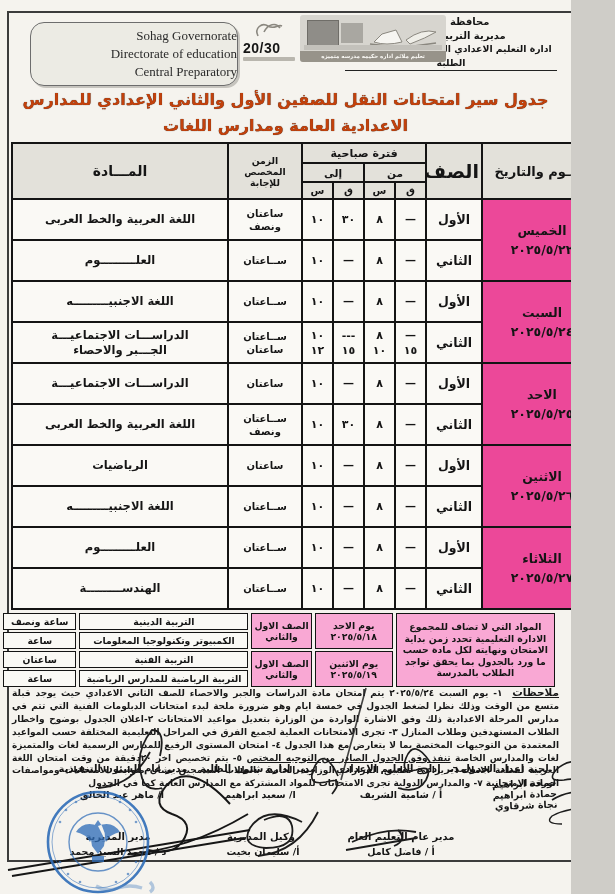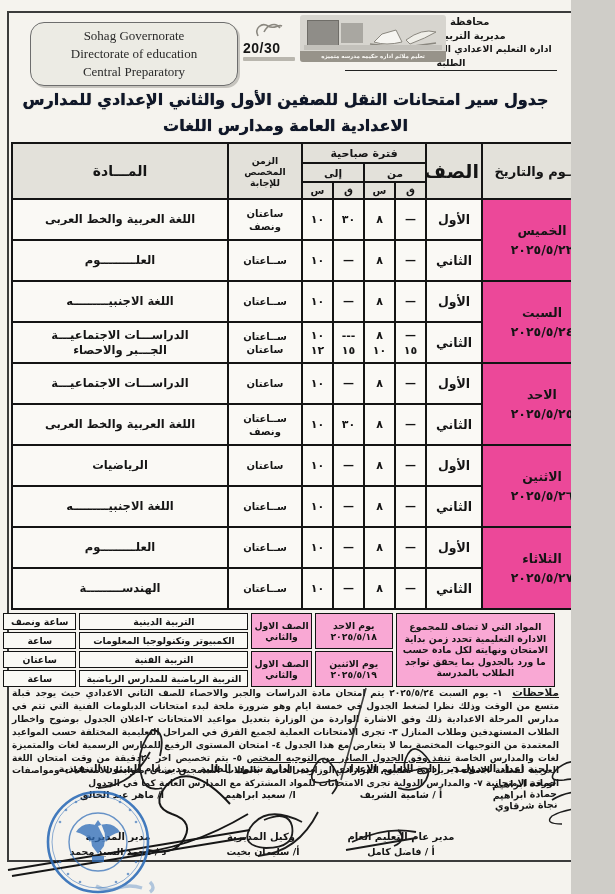--- a/index.html
+++ b/index.html
@@ -9,39 +9,39 @@
 
   
   .frame{position:absolute;left:7px;top:11px;width:597px;height:847px;border:2px solid #3c3c3c;}
 
   
   .hdr-ar{position:absolute;right:14px;top:15px;width:212px;text-align:center;direction:rtl;
           font-weight:bold;font-size:10px;line-height:13.5px;}
   .hdr-ar .l3{font-size:9.3px;border-bottom:1.2px solid #222;padding-bottom:1px;display:inline-block;}
   .eng-box{position:absolute;left:30px;top:22px;width:206px;height:62px;background:#ecebe4;
            border:1.3px solid #6d6d6d;border-radius:14px;box-shadow:2px 2px 0 #c6c4be;
-           display:flex;flex-direction:column;justify-content:center;align-items:center;
+           display:flex;flex-direction:column;justify-content:center;align-items:flex-end;
            font-family:"Liberation Serif",serif;font-size:13px;line-height:18px;color:#2a2a2a;}
   .vision{position:absolute;left:243px;top:20px;width:52px;text-align:left;}
   .vision .swirl{display:block;margin:0 auto;}
   .vision .v2030{font-weight:bold;font-size:14px;font-family:"Liberation Sans",sans-serif;letter-spacing:.5px;}
   .vision .vbar{height:4px;background:#b9b6ae;margin-top:1px;border-radius:1px;}
   .banner{position:absolute;left:300px;top:15px;width:146px;height:47px;background:#d7d5cf;
           border-radius:3px;overflow:hidden;}
   .banner .photo{position:absolute;left:7px;top:5px;width:30px;height:26px;background:#8f8d88;border:1px solid #6f6d68;}
   .banner .photo2{position:absolute;left:41px;top:8px;width:22px;height:20px;background:#a9a7a1;}
   .banner .boat{position:absolute;right:6px;top:3px;}
   .banner .cap{position:absolute;left:0;right:0;bottom:0;height:11px;background:#97938a;color:#fbfaf6;
                font-size:5.5px;line-height:11px;text-align:center;direction:rtl;font-weight:bold;}
   .banner .capline{position:absolute;left:4px;right:4px;bottom:12px;height:5px;background:#c3c1bb;
                font-size:4.5px;line-height:5px;color:#55534e;text-align:center;overflow:hidden;}
 
   
   .title{position:absolute;top:87px;left:12px;right:12px;text-align:center;direction:rtl;
-         font-weight:bold;font-size:16px;line-height:26px;color:#0f172a;text-shadow:0 0 .7px #0e0e0e;}
+         font-weight:bold;font-size:16px;line-height:26px;color:#c2410c;text-shadow:0 0 .7px #0e0e0e;}
 
   
   table.main{position:absolute;top:142px;left:11px;width:592px;border-collapse:collapse;
              direction:rtl;table-layout:fixed;background:#faf9f5;}
   table.main td,table.main th{border:2px solid #141414;text-align:center;vertical-align:middle;
              padding:0 2px;font-weight:bold;overflow:hidden;}
   table.main th{background:#e3e1da;}
   .h-day{font-size:13px;}
   .h-class{font-size:19px;margin-top:32px;}
   .h-period{font-size:11px;height:18px;}

